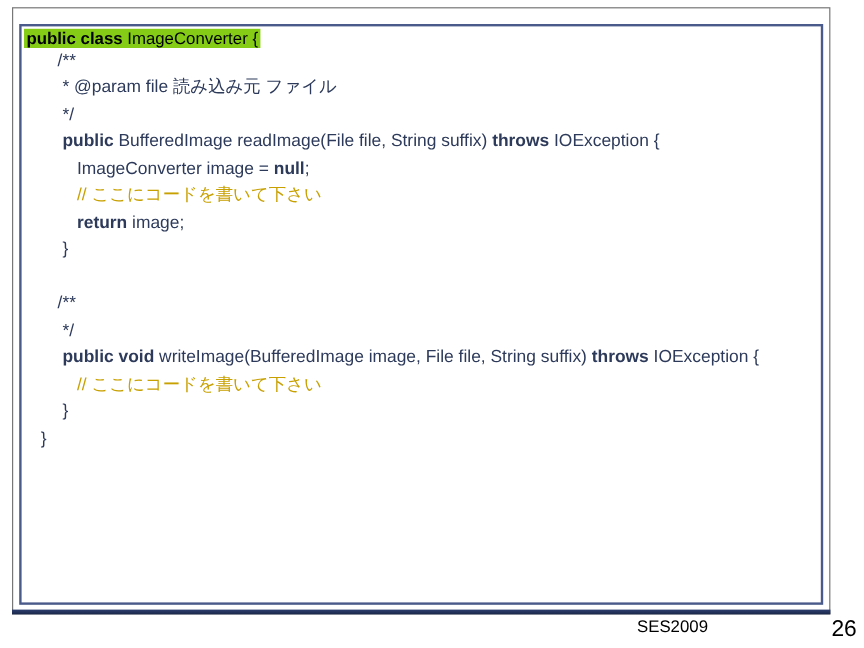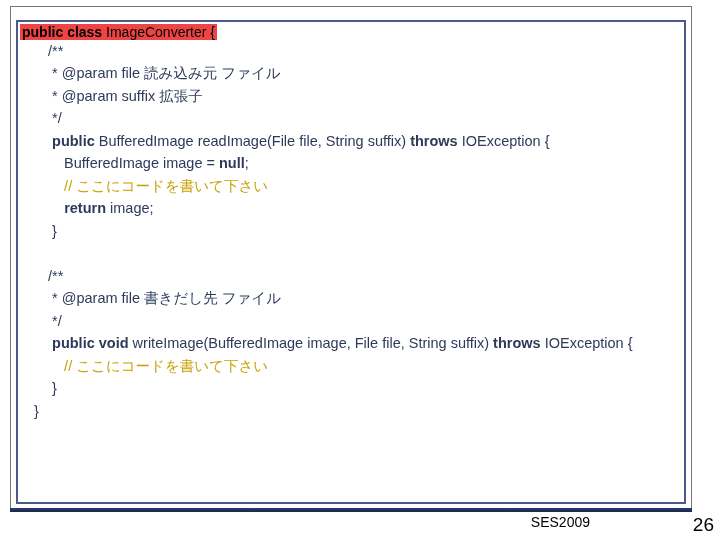--- a/index.html
+++ b/index.html
@@ -29,21 +29,21 @@
     bottom: 36px;
     border: 2px solid #4a5a8a;
     background: #fff;
     box-sizing: border-box;
   }
   .class-decl {
     position: absolute;
     left: 20px;
     top: 24px;
     font-size: 14px;
-    background: #ef4444;
+    background: #84cc16;
     padding: 0 2px;
     z-index: 5;
   }
   .kw { font-weight: bold; }
   .code-body {
     position: absolute;
     left: 48px;
     top: 40px;
     right: 44px;
     font-size: 14.5px;
@@ -88,32 +88,30 @@
   <span class="kw">class</span>
   <span> </span>
   <span>ImageConverter</span>
   <span> </span>
   <span>{</span>
 </div>
 
 <div class="code-body">
   <div class="line">/**</div>
   <div class="line"> * @param file 読み込み元 ファイル</div>
-  <div class="line"> * @param suffix 拡張子</div>
   <div class="line"> */</div>
   <div class="line"><span class="kw"> public</span><span> BufferedImage readImage(File file, String suffix) </span><span class="kw">throws</span><span> IOException {</span></div>
-  <div class="line"><span>    BufferedImage image = </span><span class="kw">null</span><span>;</span></div>
+  <div class="line"><span>    ImageConverter image = </span><span class="kw">null</span><span>;</span></div>
   <div class="line comment">    // ここにコードを書いて下さい</div>
   <div class="line"><span>    </span><span class="kw">return</span><span> image;</span></div>
   <div class="line"> }</div>
 
   <div class="line">&nbsp;</div>
 
   <div class="line">/**</div>
-  <div class="line"> * @param file 書きだし先 ファイル</div>
   <div class="line"> */</div>
   <div class="line"><span class="kw"> public void</span><span> writeImage(BufferedImage image, File file, String suffix) </span><span class="kw">throws</span><span> IOException {</span></div>
   <div class="line comment">    // ここにコードを書いて下さい</div>
   <div class="line"> }</div>
   <div class="line" style="margin-left:-14px;">}</div>
 </div>
 
 <div class="bottom-band"></div>
 
 <div class="footer-text">SES2009</div>

